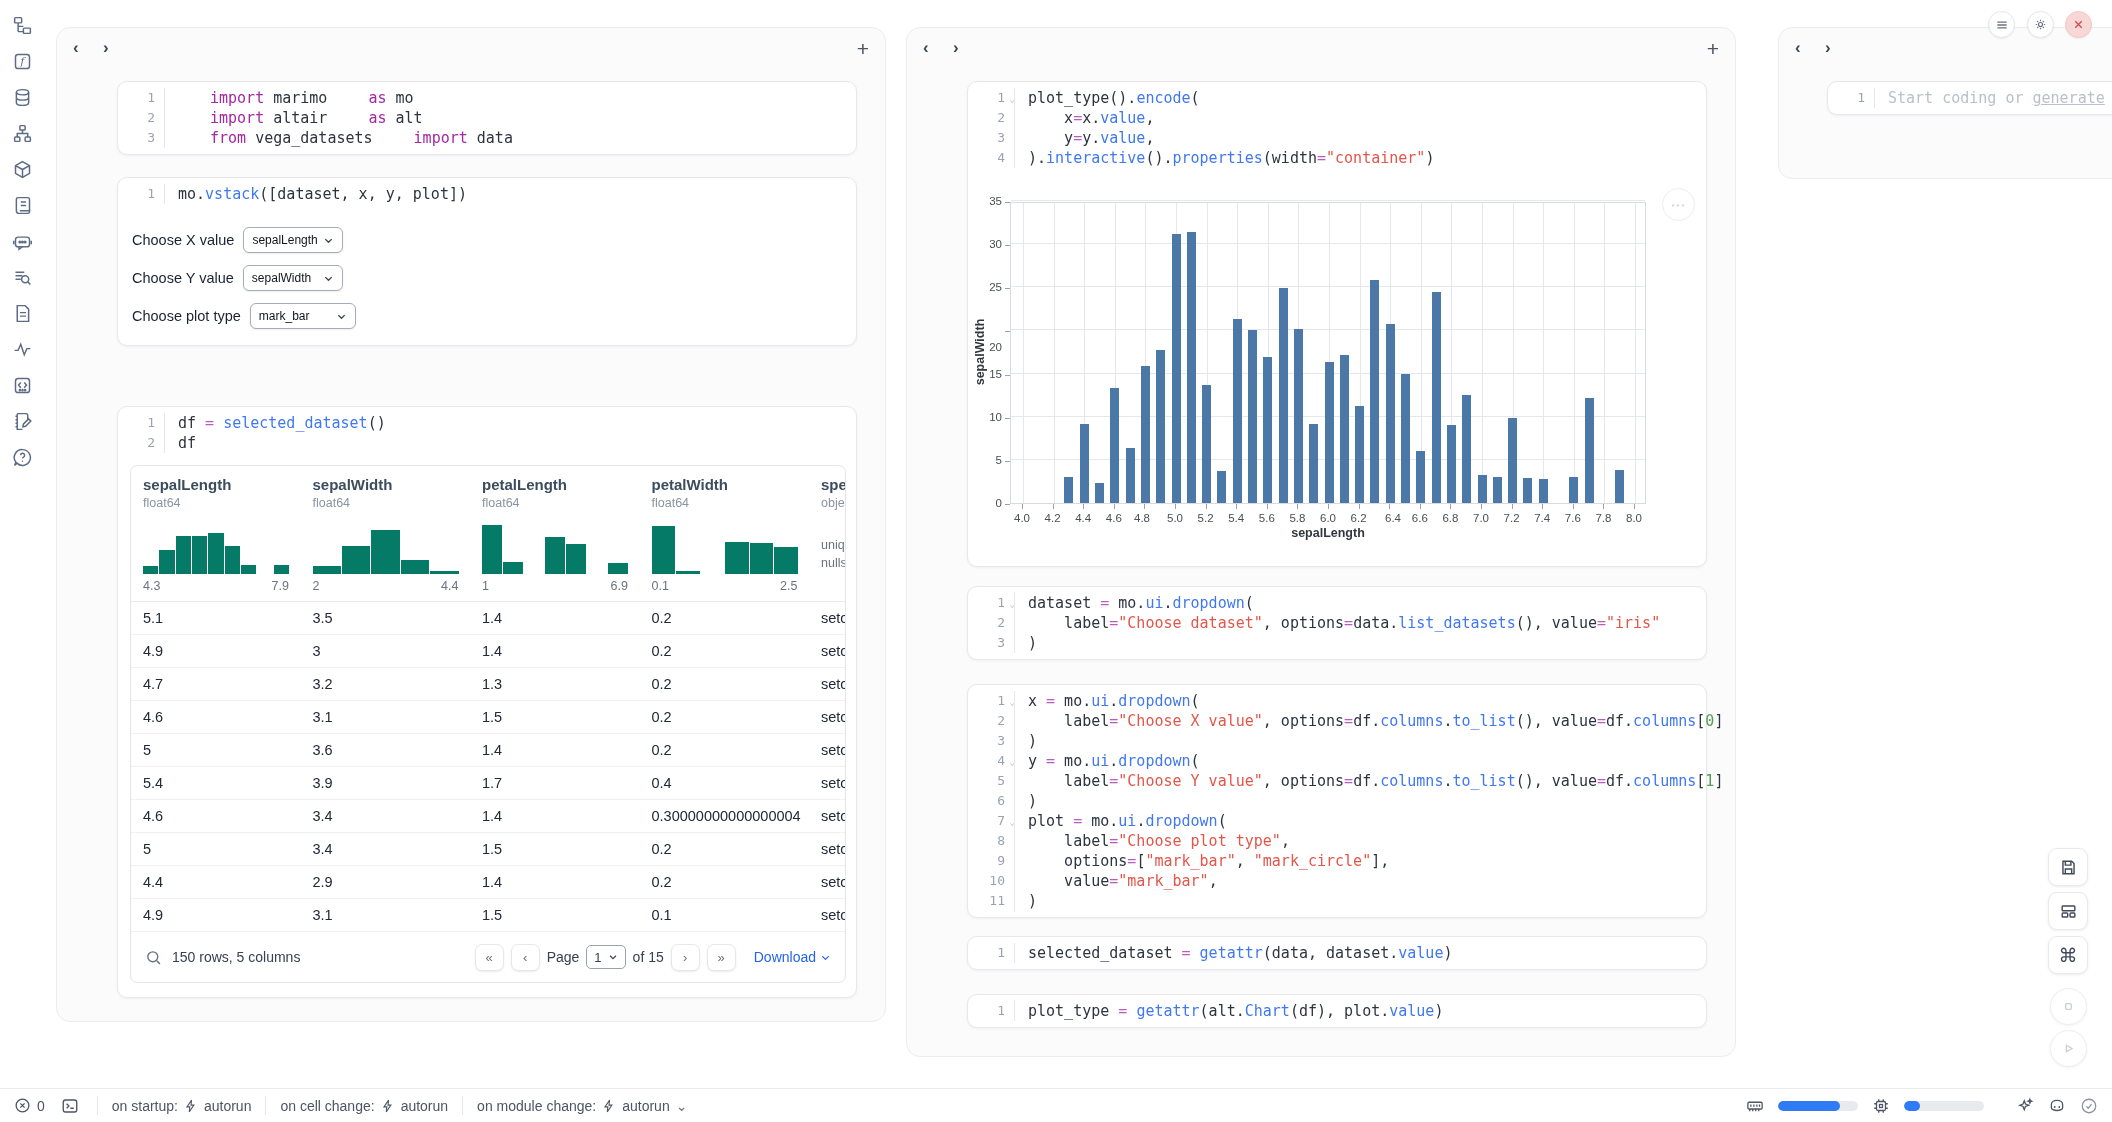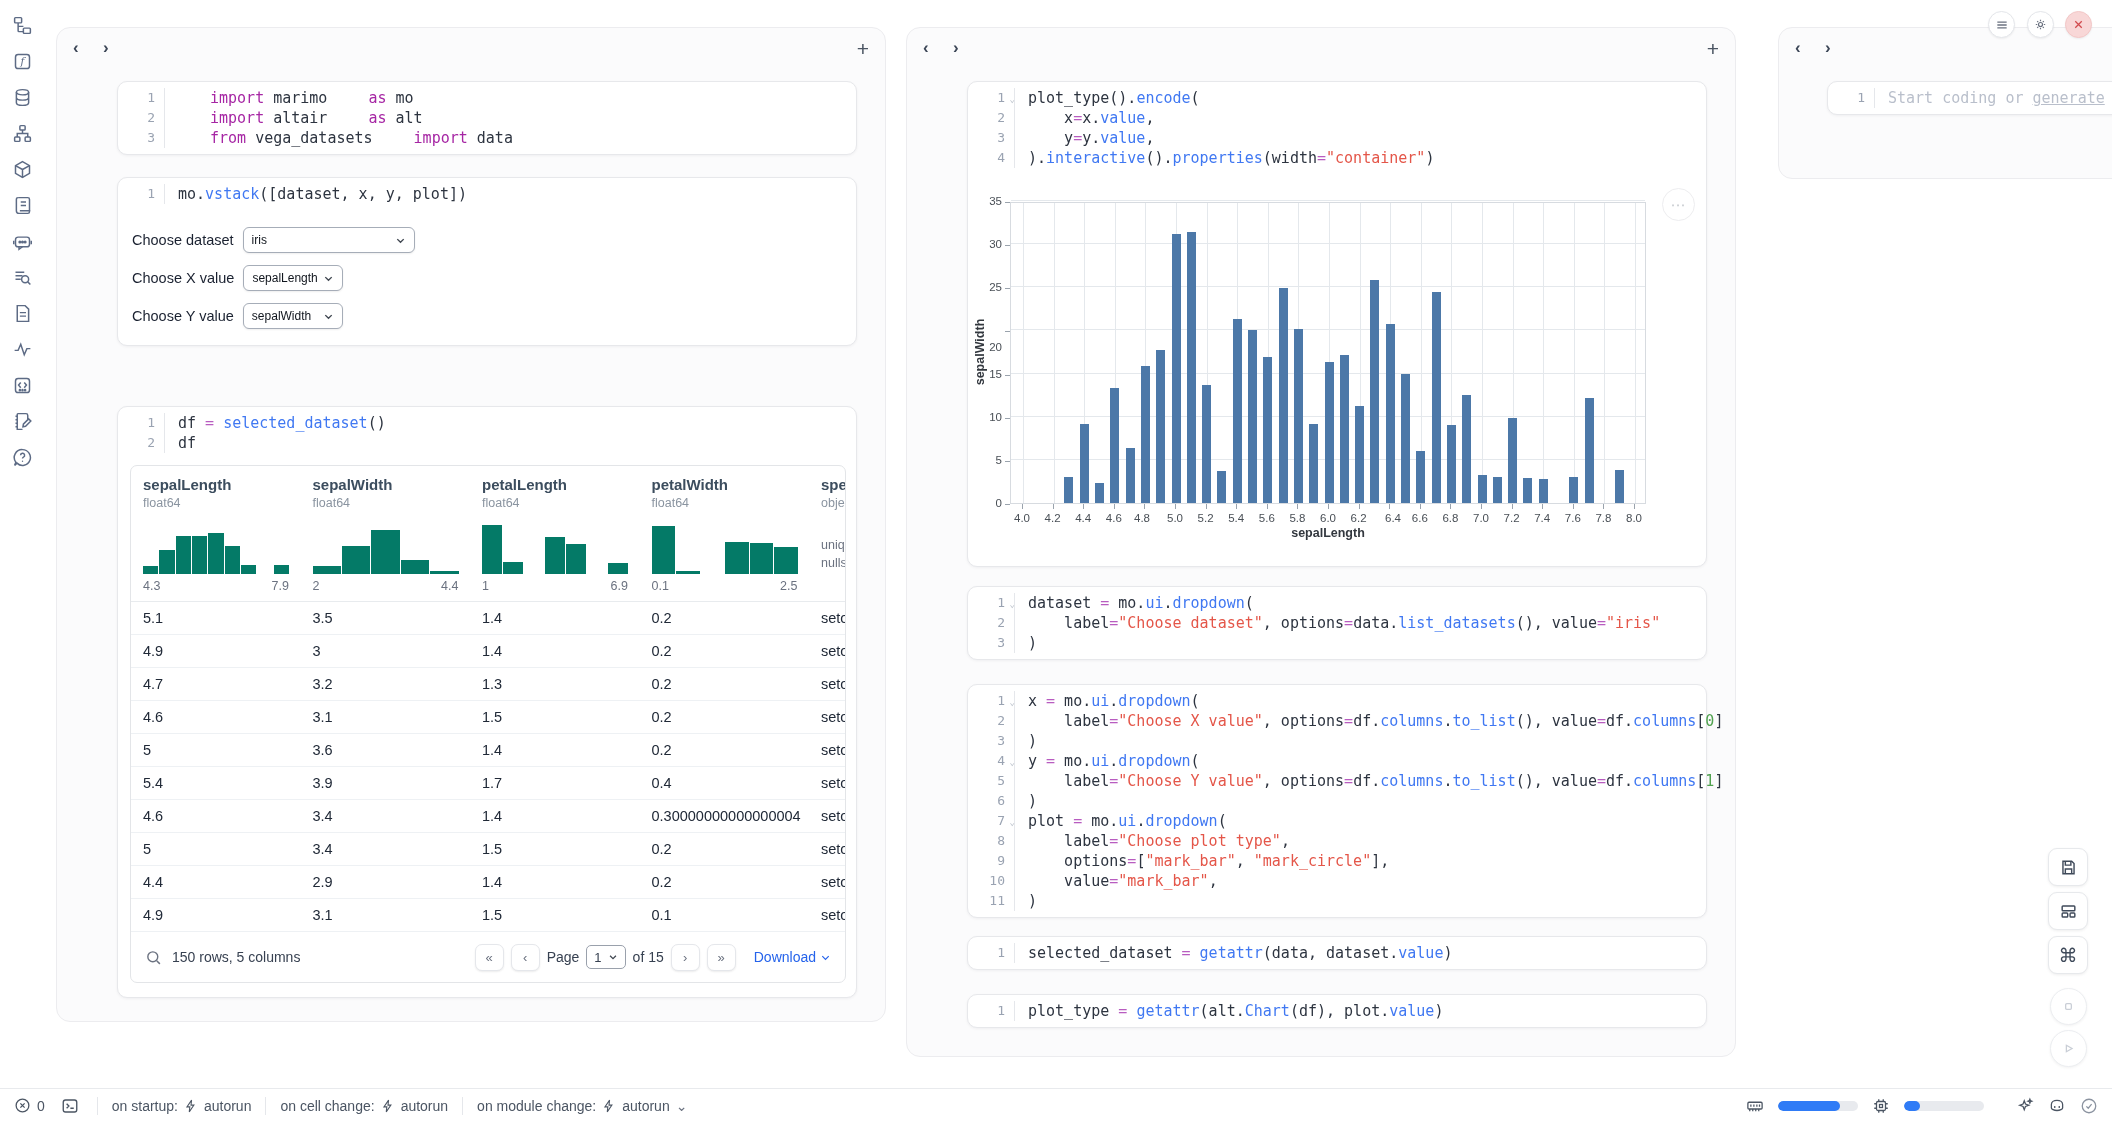--- a/index.html
+++ b/index.html
@@ -211,41 +211,41 @@
 
   <div class="card" style="top:149px">
     <div class="code-block">
         <div class="line">
           <div class="ln">1</div>
           <div class="lc"><span class="tk-def">mo.</span><span class="tk-fn">vstack</span><span class="tk-def">([dataset, x, y, plot])</span></div>
         </div>
       </div>
     <div class="vstack-out">
         <div class="dd-row">
-          <span>Choose dataset</span>
-          <span class="dd-select" style="width: 172px;">
-            <span>iris</span>
-            <svg width="11" height="11" viewBox="0 0 24 24" fill="none" stroke="#3f4650" stroke-width="3">
-              <path d="M5 9l7 7 7-7"></path>
-            </svg>
-          </span>
-        </div>
-        <div class="dd-row">
           <span>Choose X value</span>
           <span class="dd-select" style="width: 100px;">
             <span>sepalLength</span>
             <svg width="11" height="11" viewBox="0 0 24 24" fill="none" stroke="#3f4650" stroke-width="3">
               <path d="M5 9l7 7 7-7"></path>
             </svg>
           </span>
         </div>
         <div class="dd-row">
           <span>Choose Y value</span>
           <span class="dd-select" style="width: 100px;">
             <span>sepalWidth</span>
+            <svg width="11" height="11" viewBox="0 0 24 24" fill="none" stroke="#3f4650" stroke-width="3">
+              <path d="M5 9l7 7 7-7"></path>
+            </svg>
+          </span>
+        </div>
+        <div class="dd-row">
+          <span>Choose plot type</span>
+          <span class="dd-select" style="width: 106px;">
+            <span>mark_bar</span>
             <svg width="11" height="11" viewBox="0 0 24 24" fill="none" stroke="#3f4650" stroke-width="3">
               <path d="M5 9l7 7 7-7"></path>
             </svg>
           </span>
         </div>
       </div>
   </div>
 
   <div class="card" style="top:378px;padding-bottom:14px">
     <div class="code-block">

